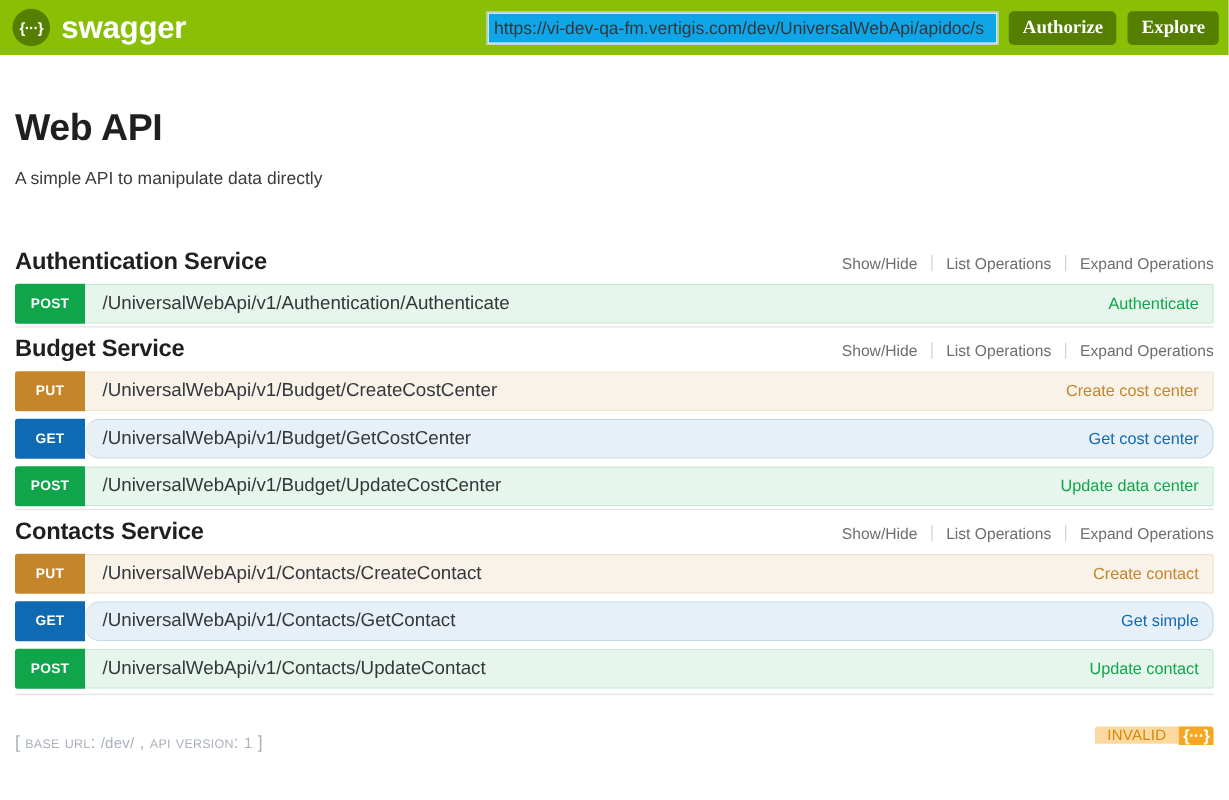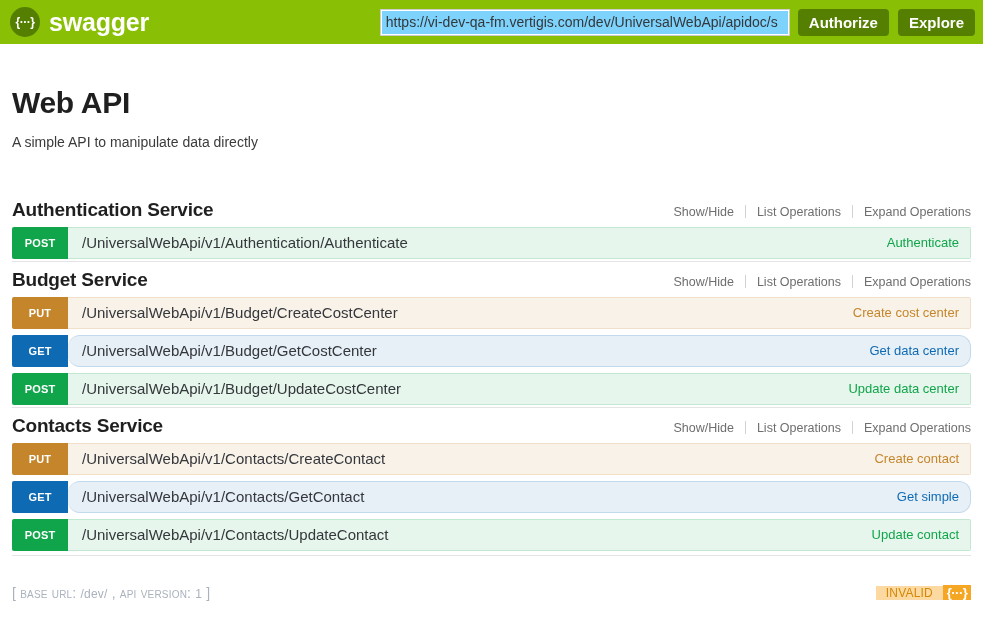--- a/index.html
+++ b/index.html
@@ -60,33 +60,33 @@
     display: flex;
     align-items: center;
     gap: 9px;
   }
   .url-input {
     width: 408px;
     height: 25px;
     box-sizing: border-box;
     border: 1px solid #ffffff;
     outline: 1px solid #cdcdcd;
-    background: #7dd3fc;
+    background: #0ea5e9;
     color: #34373b;
     font-family: "Liberation Sans", sans-serif;
     font-size: 14px;
     padding: 2px 4px;
     border-radius: 0;
   }
   .gbtn {
     background: #547f00;
     color: #ffffff;
     border: none;
     border-radius: 4px;
-    font-family: Liberation Sans, sans-serif;
+    font-family: Liberation Serif, serif;
     font-size: 15px;
     font-weight: bold;
     height: 27px;
     padding: 0 11px;
     cursor: pointer;
     line-height: 27px;
   }
 
   
   .content {
@@ -229,21 +229,21 @@
     letter-spacing: 0.2px;
   }
   .base-url .val {
     font-variant: normal;
     text-transform: none;
     font-size: 12px;
   }
   .validator {
     margin-left: auto;
     display: flex;
-    align-items: center;
+    align-items: flex-start;
     height: 24px;
     border-radius: 3px;
     overflow: hidden;
   }
   .validator-label {
     background: #fcd9a0;
     color: #d48806;
     font-size: 12px;
     font-weight: normal;
     display: flex;
@@ -323,21 +323,21 @@
           <div class="op-method">PUT</div>
           <div class="op-body">
             <div class="op-path">/UniversalWebApi/v1/Budget/CreateCostCenter</div>
             <div class="op-summary">Create cost center</div>
           </div>
         </div>
         <div class="op m-get">
           <div class="op-method">GET</div>
           <div class="op-body">
             <div class="op-path">/UniversalWebApi/v1/Budget/GetCostCenter</div>
-            <div class="op-summary">Get data center</div>
+            <div class="op-summary">Get cost center</div>
           </div>
         </div>
         <div class="op m-post">
           <div class="op-method">POST</div>
           <div class="op-body">
             <div class="op-path">/UniversalWebApi/v1/Budget/UpdateCostCenter</div>
             <div class="op-summary">Update data center</div>
           </div>
         </div>
       </div>

